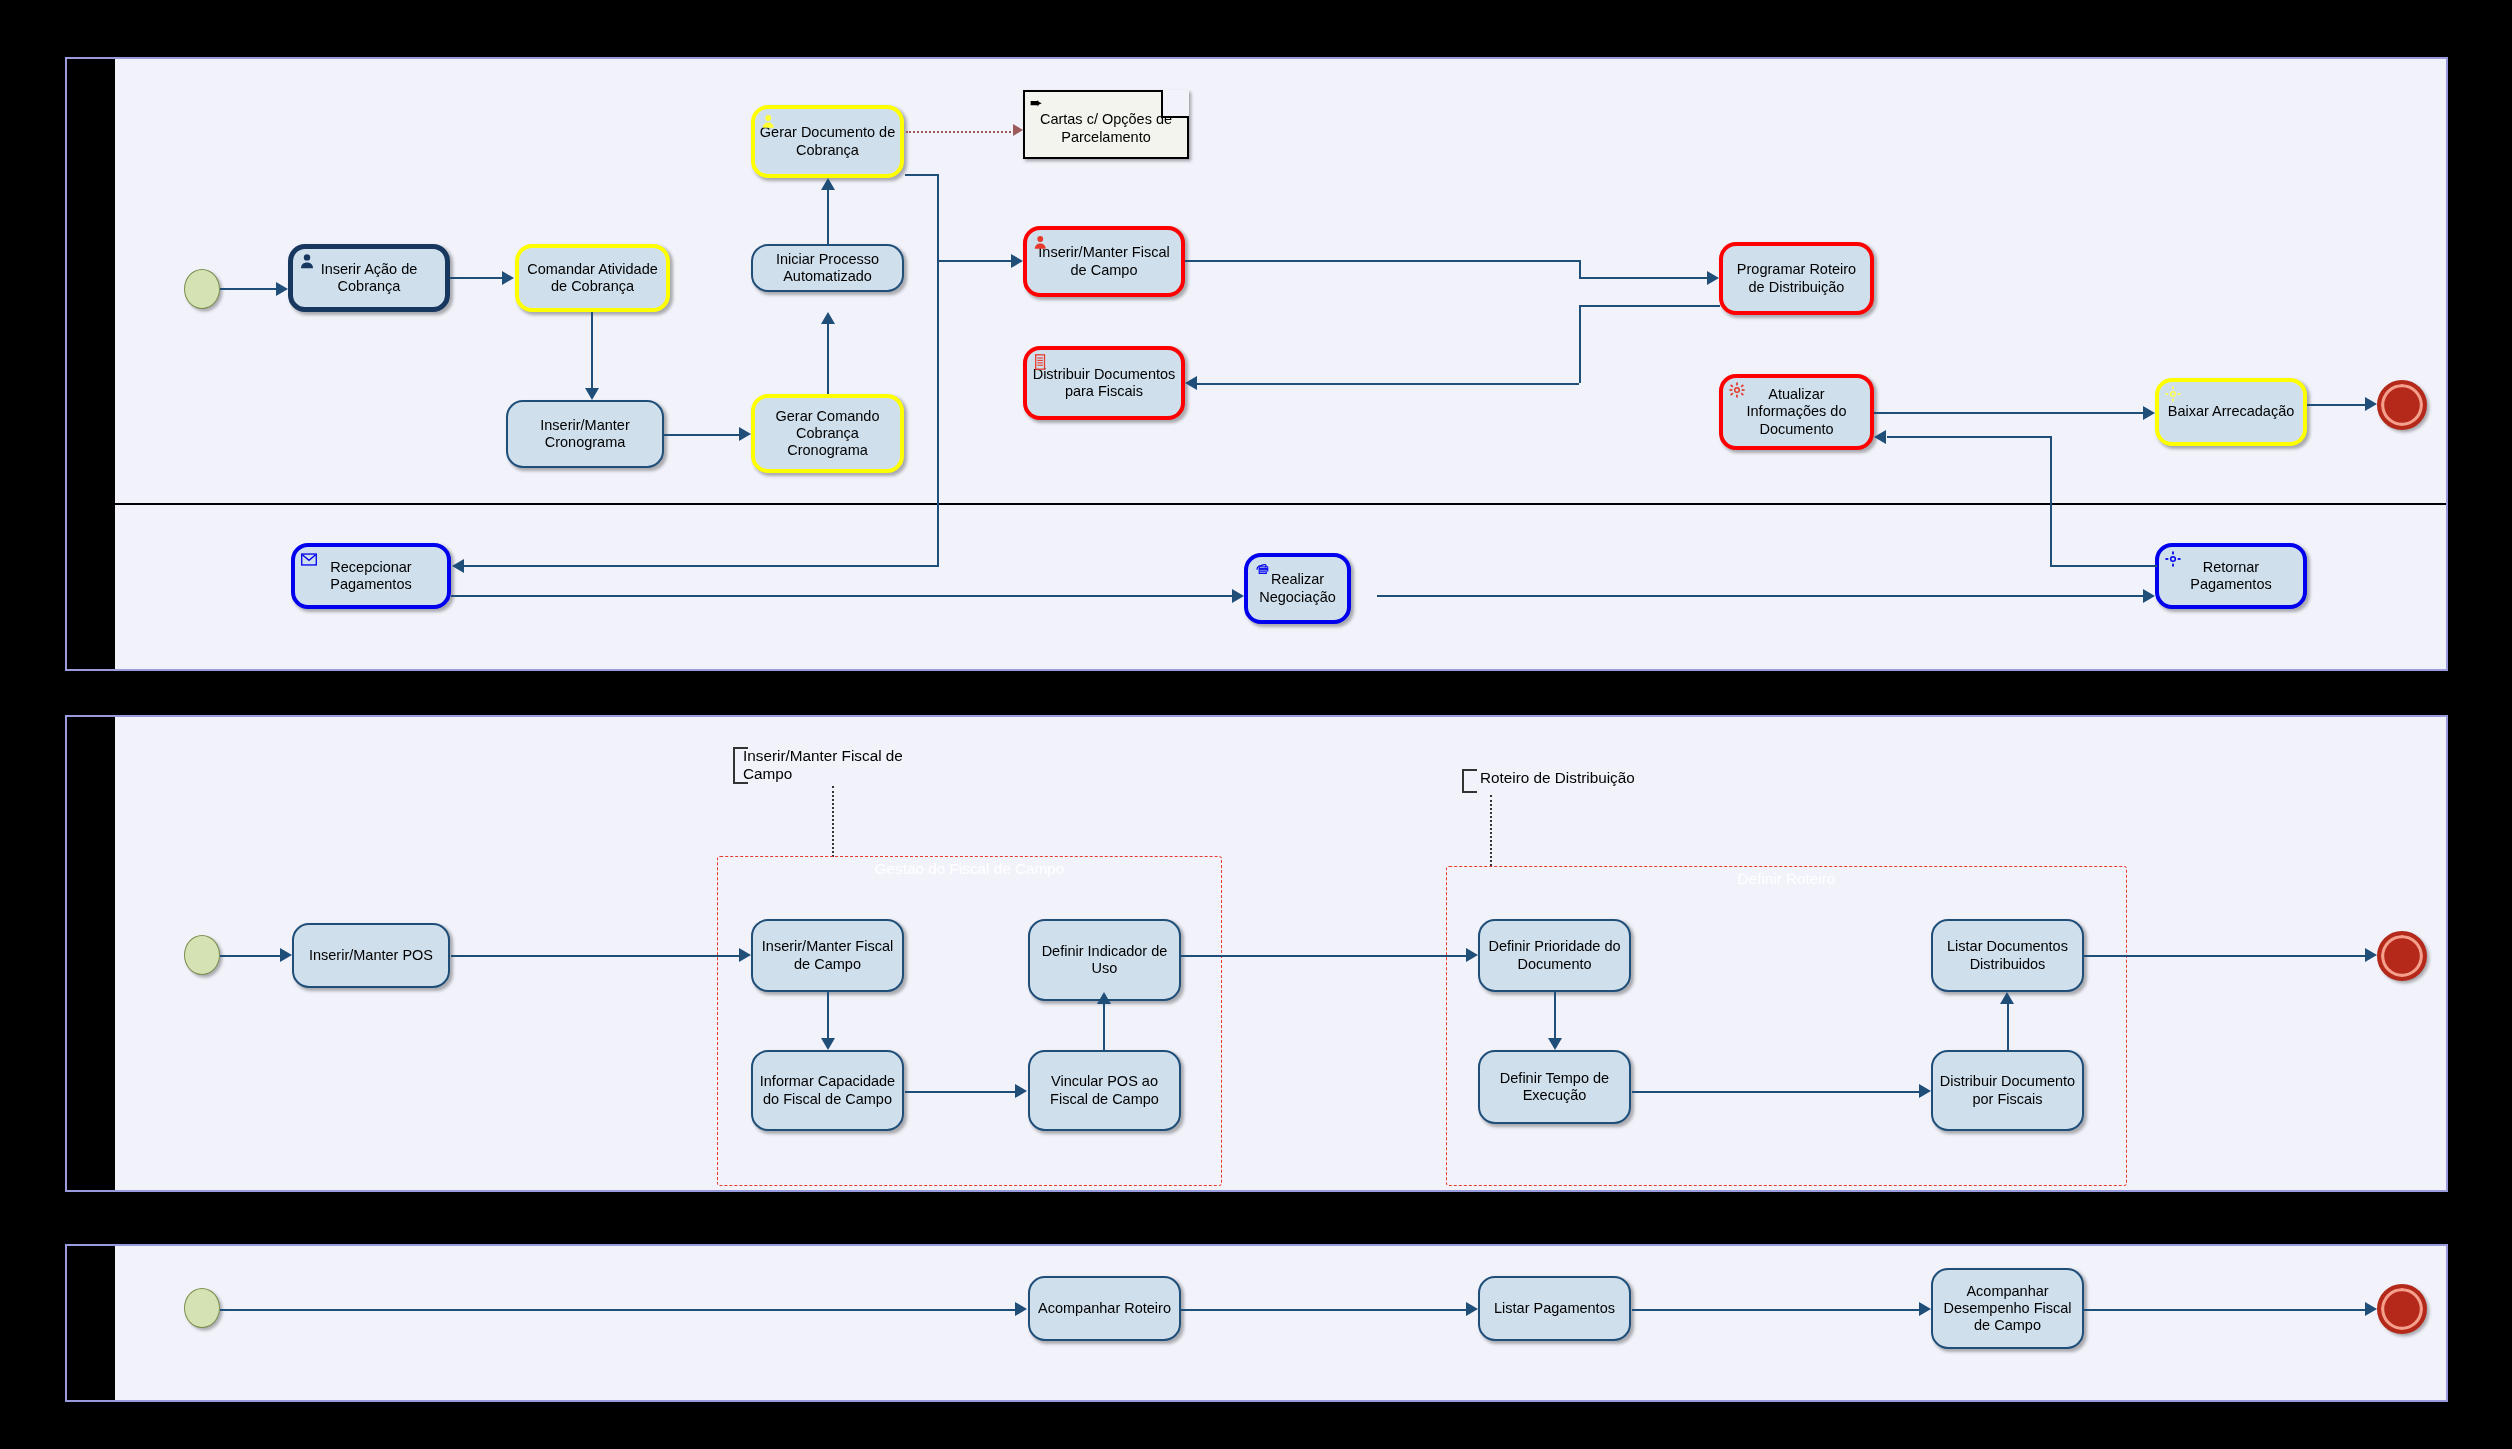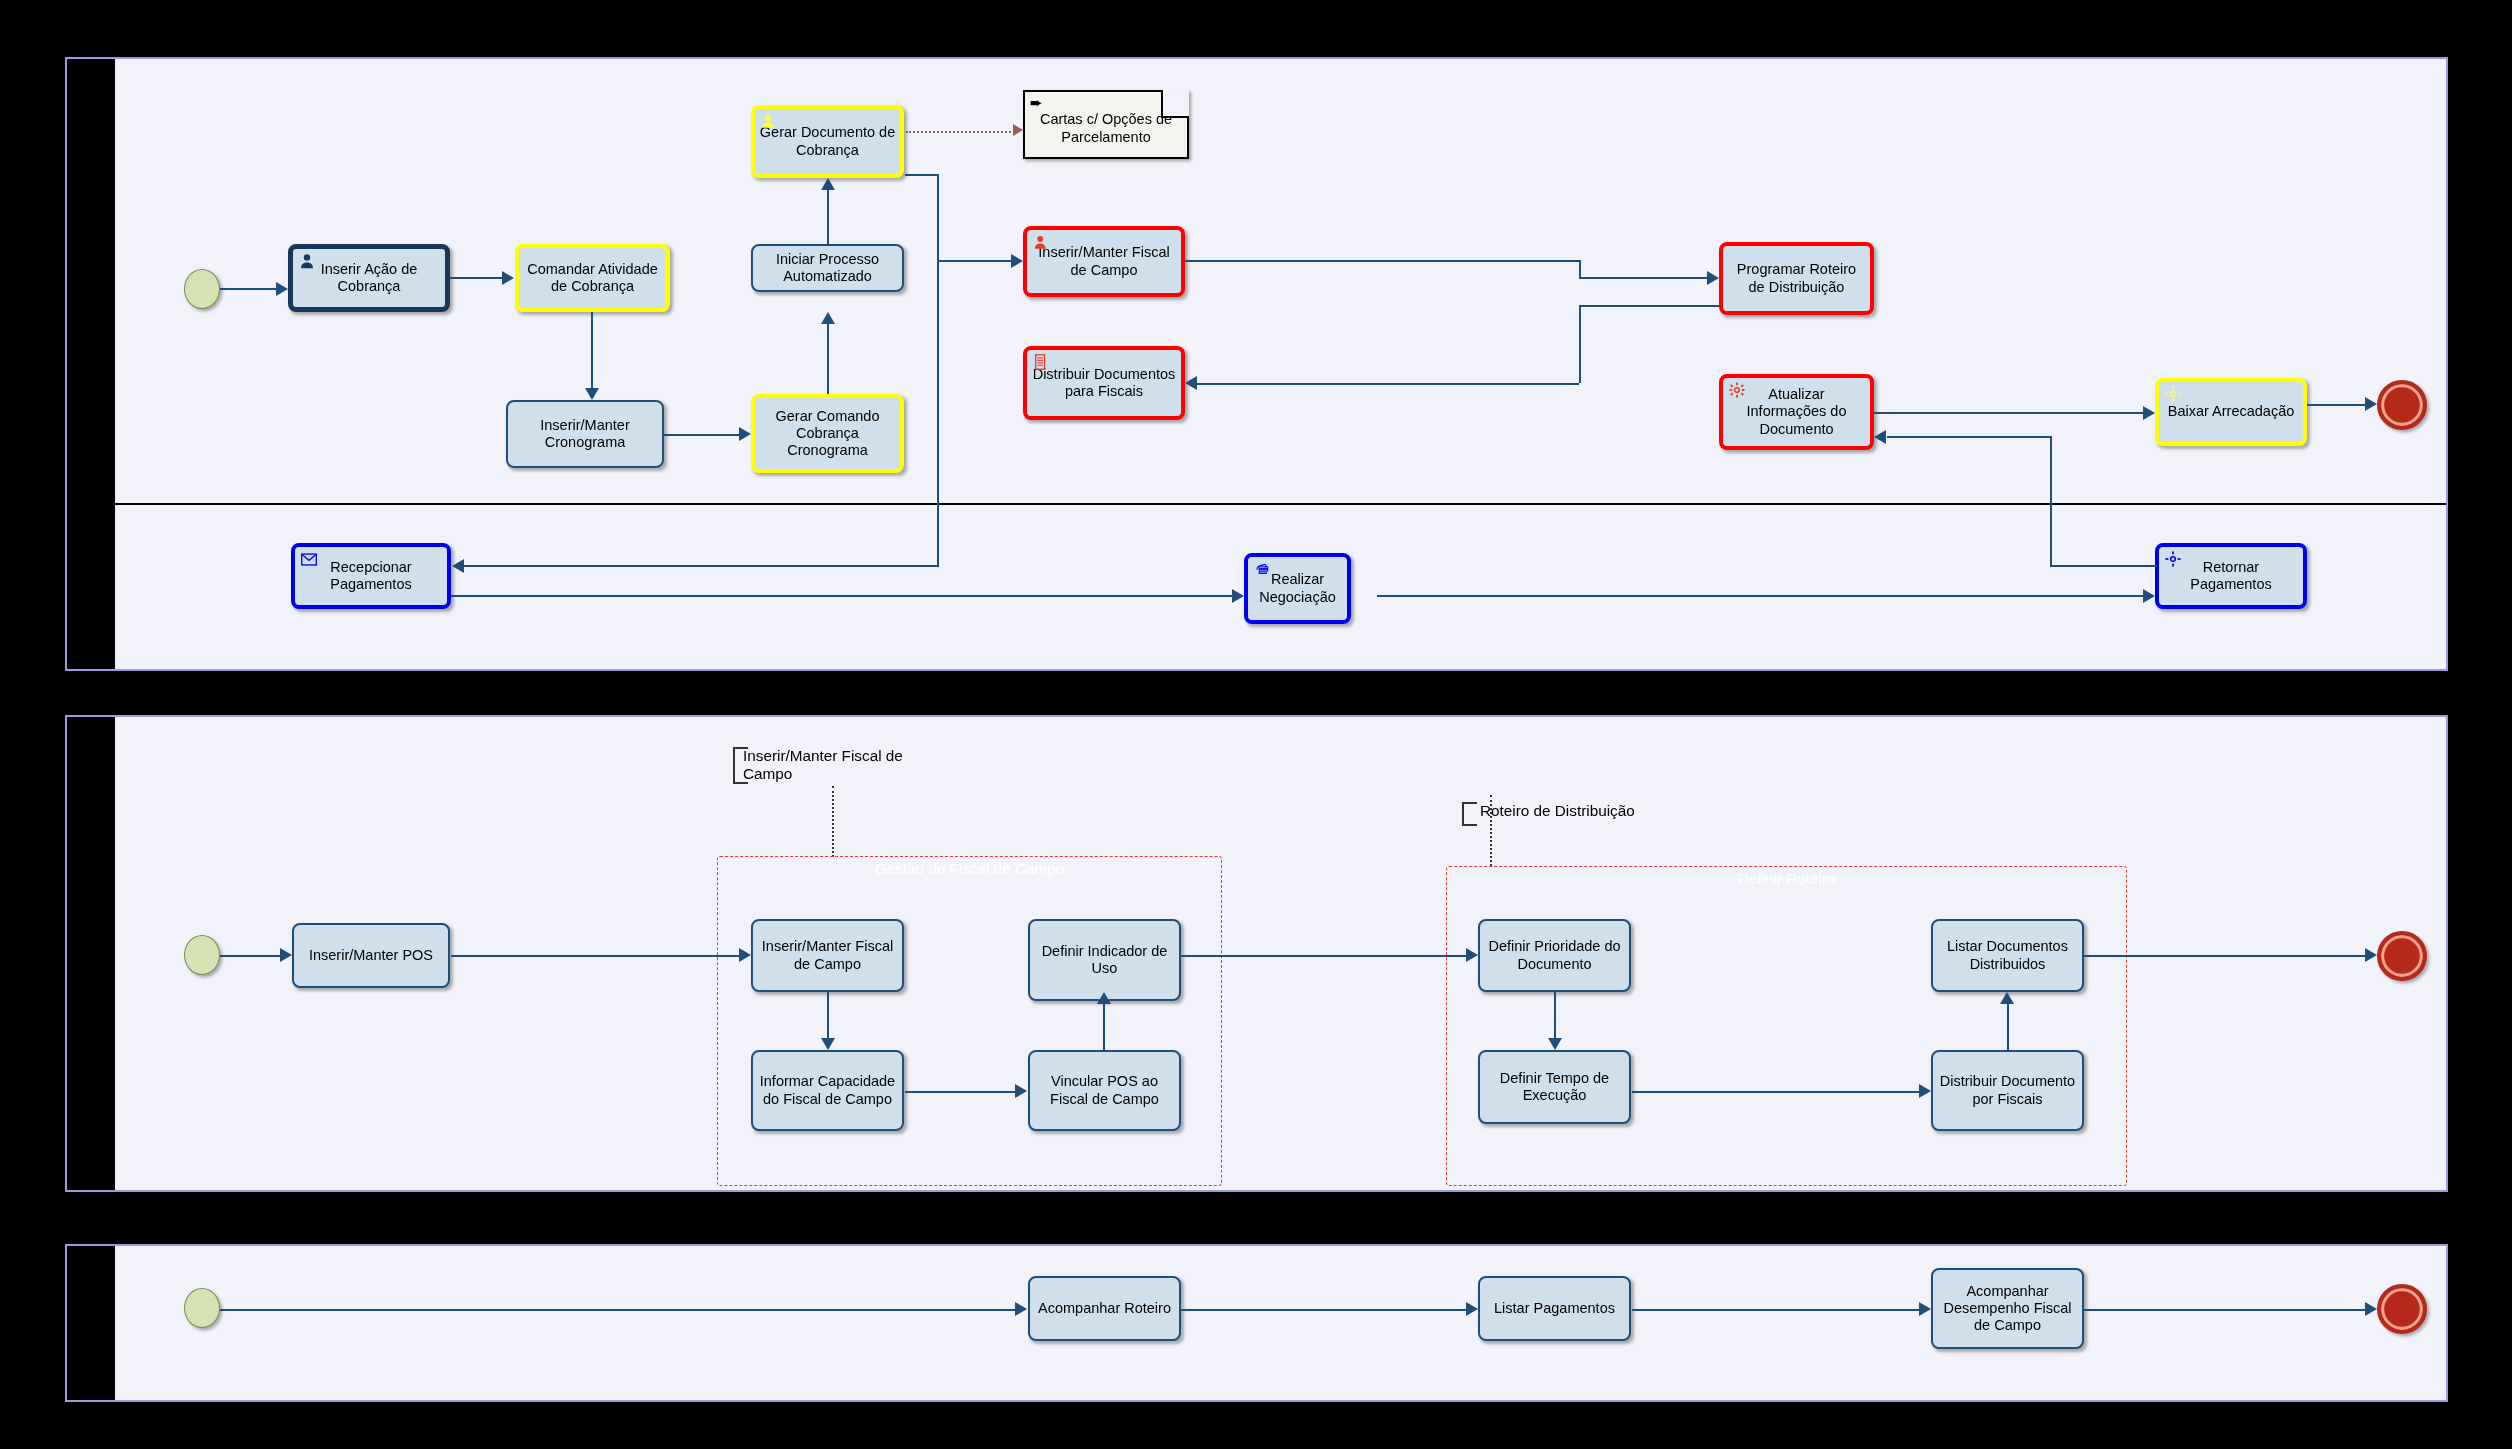--- a/index.html
+++ b/index.html
@@ -5,21 +5,21 @@
   html,body{margin:0;padding:0;background:#000;}
   body{width:2512px;height:1449px;position:relative;overflow:hidden;
        font-family:"Liberation Sans","DejaVu Sans",sans-serif;}
   .pool{position:absolute;border:2.4px solid #9a9ade;background:#f2f2fb;box-sizing:border-box;}
   .poolhdr{position:absolute;left:0;top:0;bottom:0;width:48px;background:#000;}
   .lane{position:absolute;left:48px;right:0;box-sizing:border-box;}
   .lanelbl{position:absolute;left:0;width:48px;text-align:center;
            writing-mode:vertical-rl;transform:rotate(180deg);
            font-size:13.7px;color:#000;white-space:nowrap;}
   .task{position:absolute;background:#cfdfec;border:2.4px solid #1f4e79;
-        border-radius:8px;box-sizing:border-box;display:flex;
+        border-radius:17px;box-sizing:border-box;display:flex;
         align-items:center;justify-content:center;text-align:center;
         font-size:14.5px;line-height:1.18;color:#000;padding:3.2px 4.8px;
         box-shadow:2.4px 2.4px 3.2px rgba(0,0,0,.30);}
   .task.thick{border-width:5.7px;border-color:#17375e;}
   .task.yellow{border-width:4.8px;border-color:#ffff00;}
   .task.red{border-width:4.8px;border-color:#ff0000;}
   .task.blue{border-width:4.8px;border-color:#0000ee;}
   .task.plain{border-width:2.4px;}
   .tico{position:absolute;left:4px;top:2.4px;width:19.4px;height:19.4px;
         display:flex;align-items:center;justify-content:center;
@@ -275,21 +275,21 @@
   <div class="poolhdr"></div>
   <div class="lane" style="top:0;height:472px;"></div>
   <div class="lanelbl" style="top:162px;height:145px;"></div>
 </div>
 
 <div class="annot" style="left:733px;top:747px;width:198px;height:37px;">
   <span>Inserir/Manter Fiscal de Campo</span>
 </div>
 <div class="dotv" style="left:832px;top:786px;height:71px;"></div>
 
-<div class="annot" style="left:1462px;top:802px;width:194px;height:24px;padding-left:16px;">
+<div class="annot" style="left:1462px;top:769px;width:194px;height:24px;padding-left:16px;">
   <span>Roteiro de Distribuição</span>
 </div>
 <div class="dotv" style="left:1490px;top:795px;height:71px;"></div>
 
 <div class="group" style="left:717px;top:856px;width:505px;height:330px;">
   <div class="grouplbl">Gestao do Fiscal de Campo</div>
 </div>
 
 <div class="group" style="left:1446px;top:866px;width:681px;height:320px;">
   <div class="grouplbl">Definir Roteiro</div>

